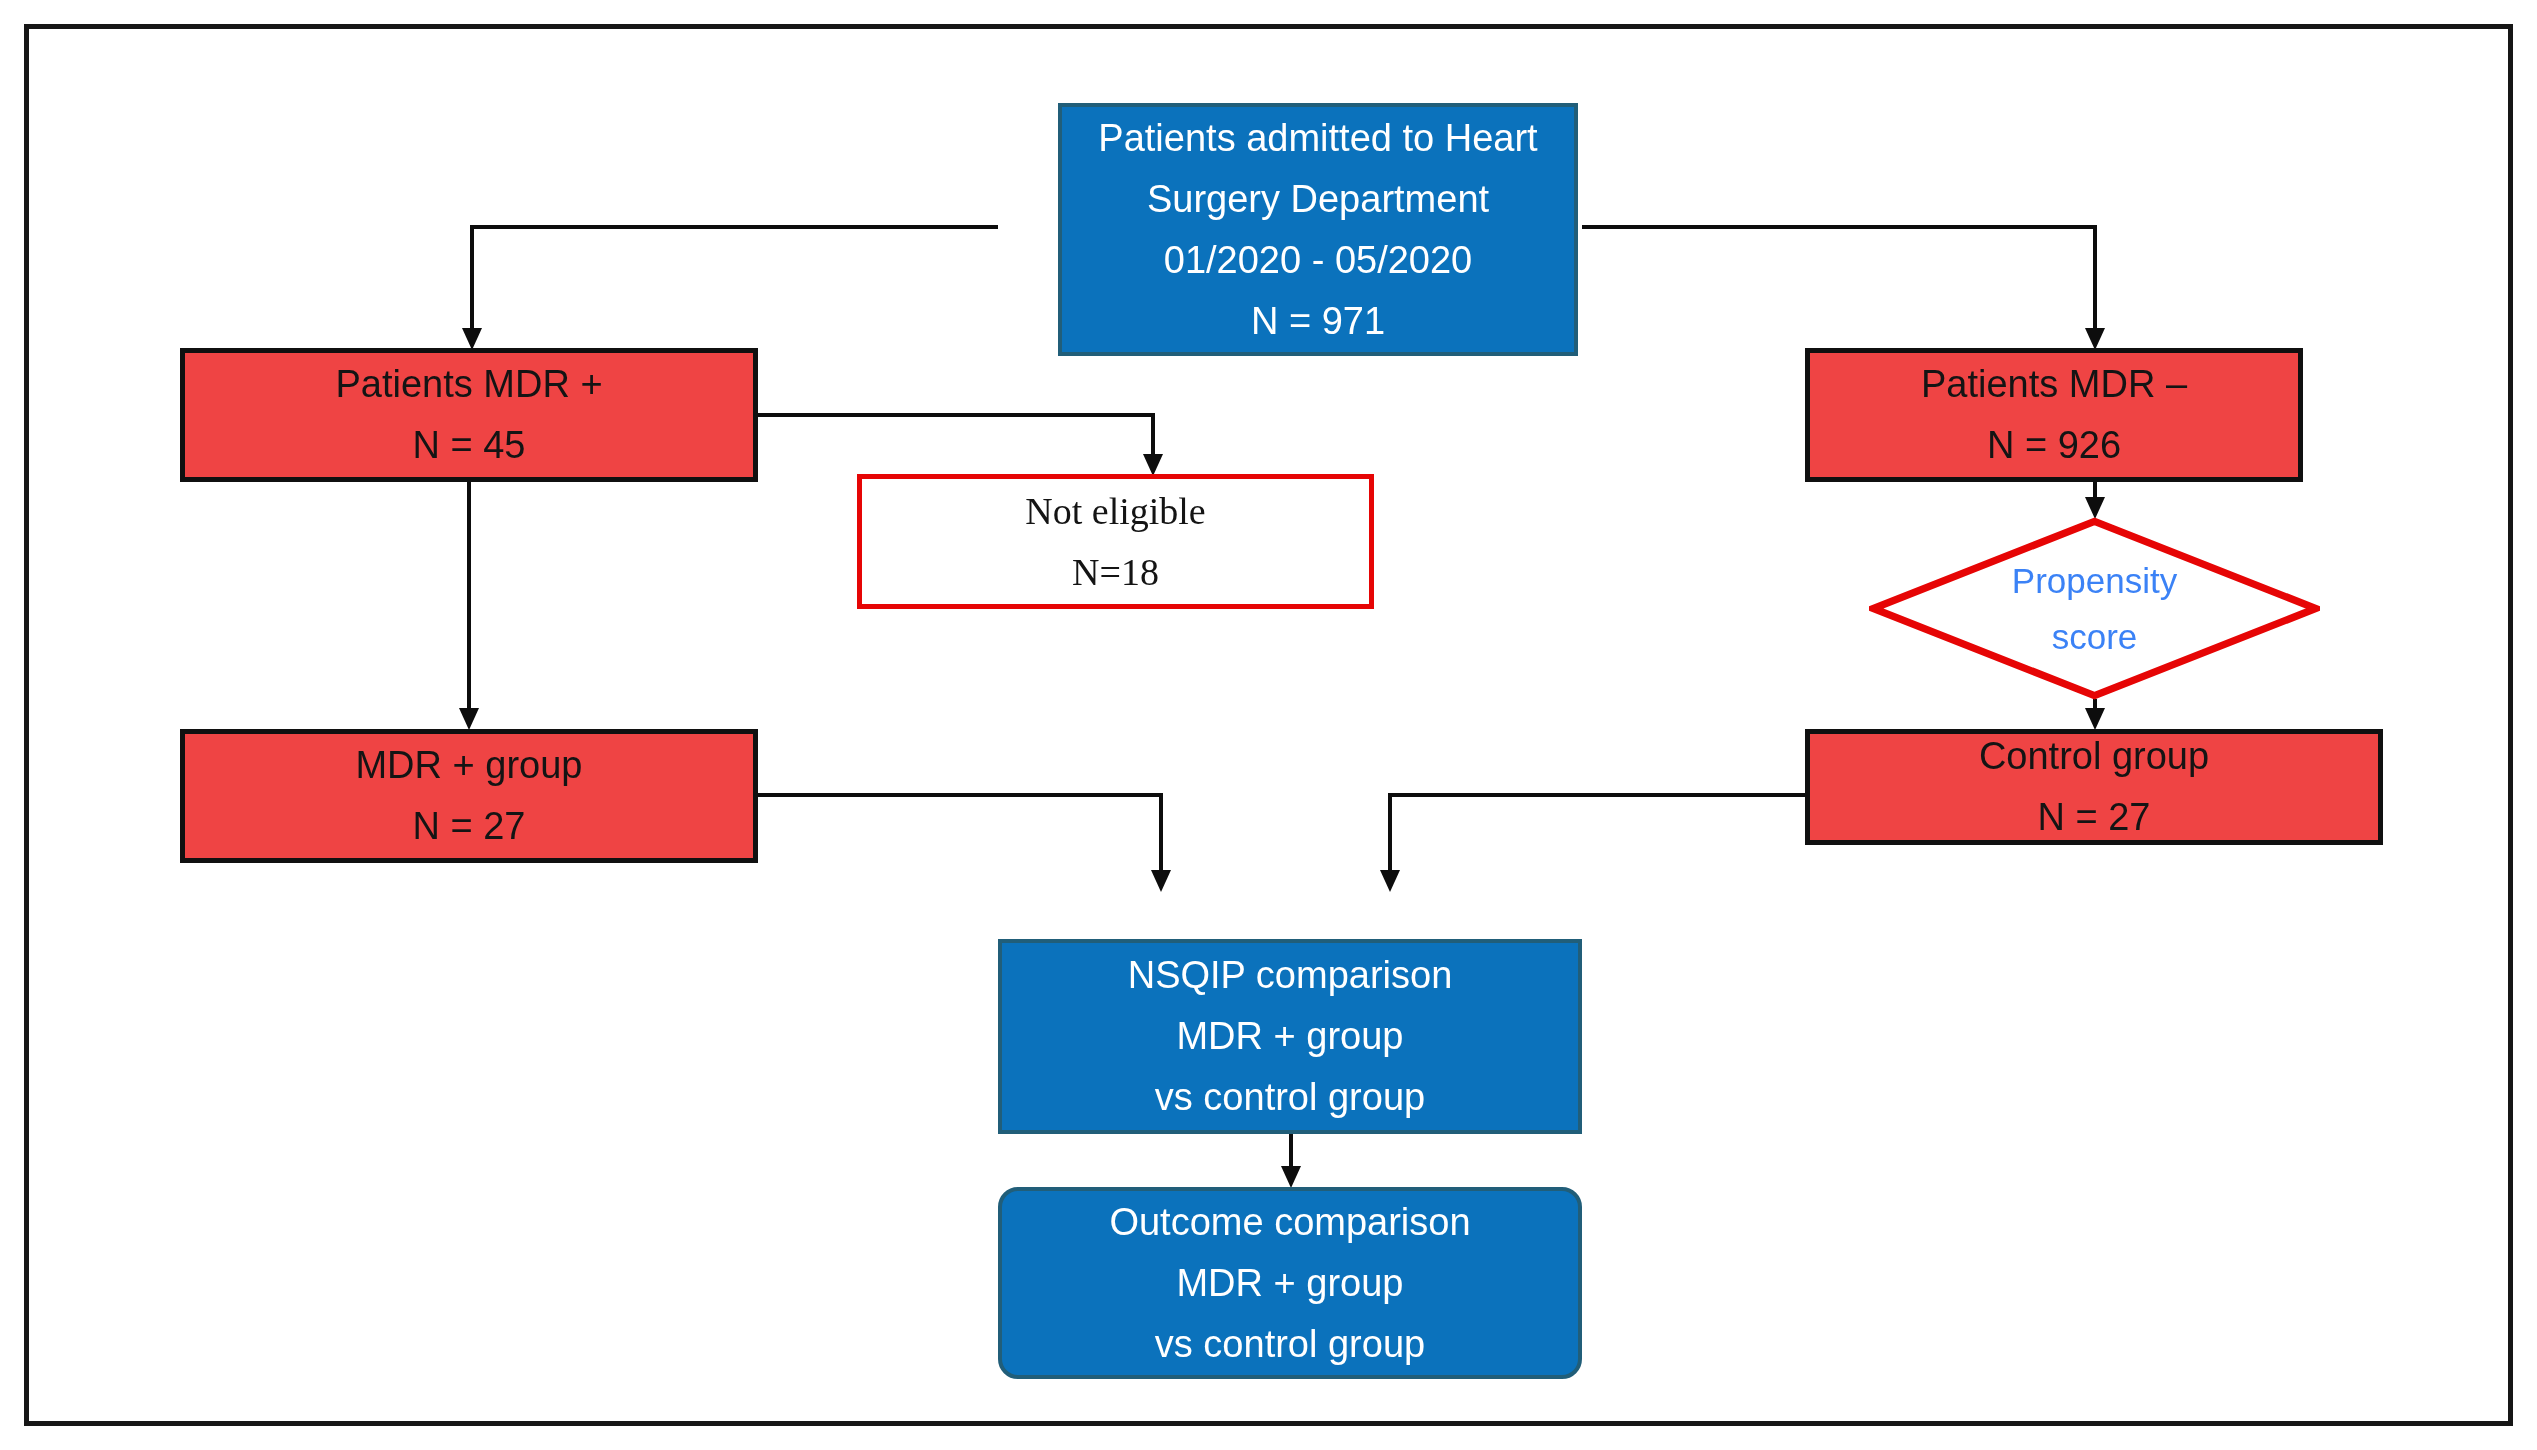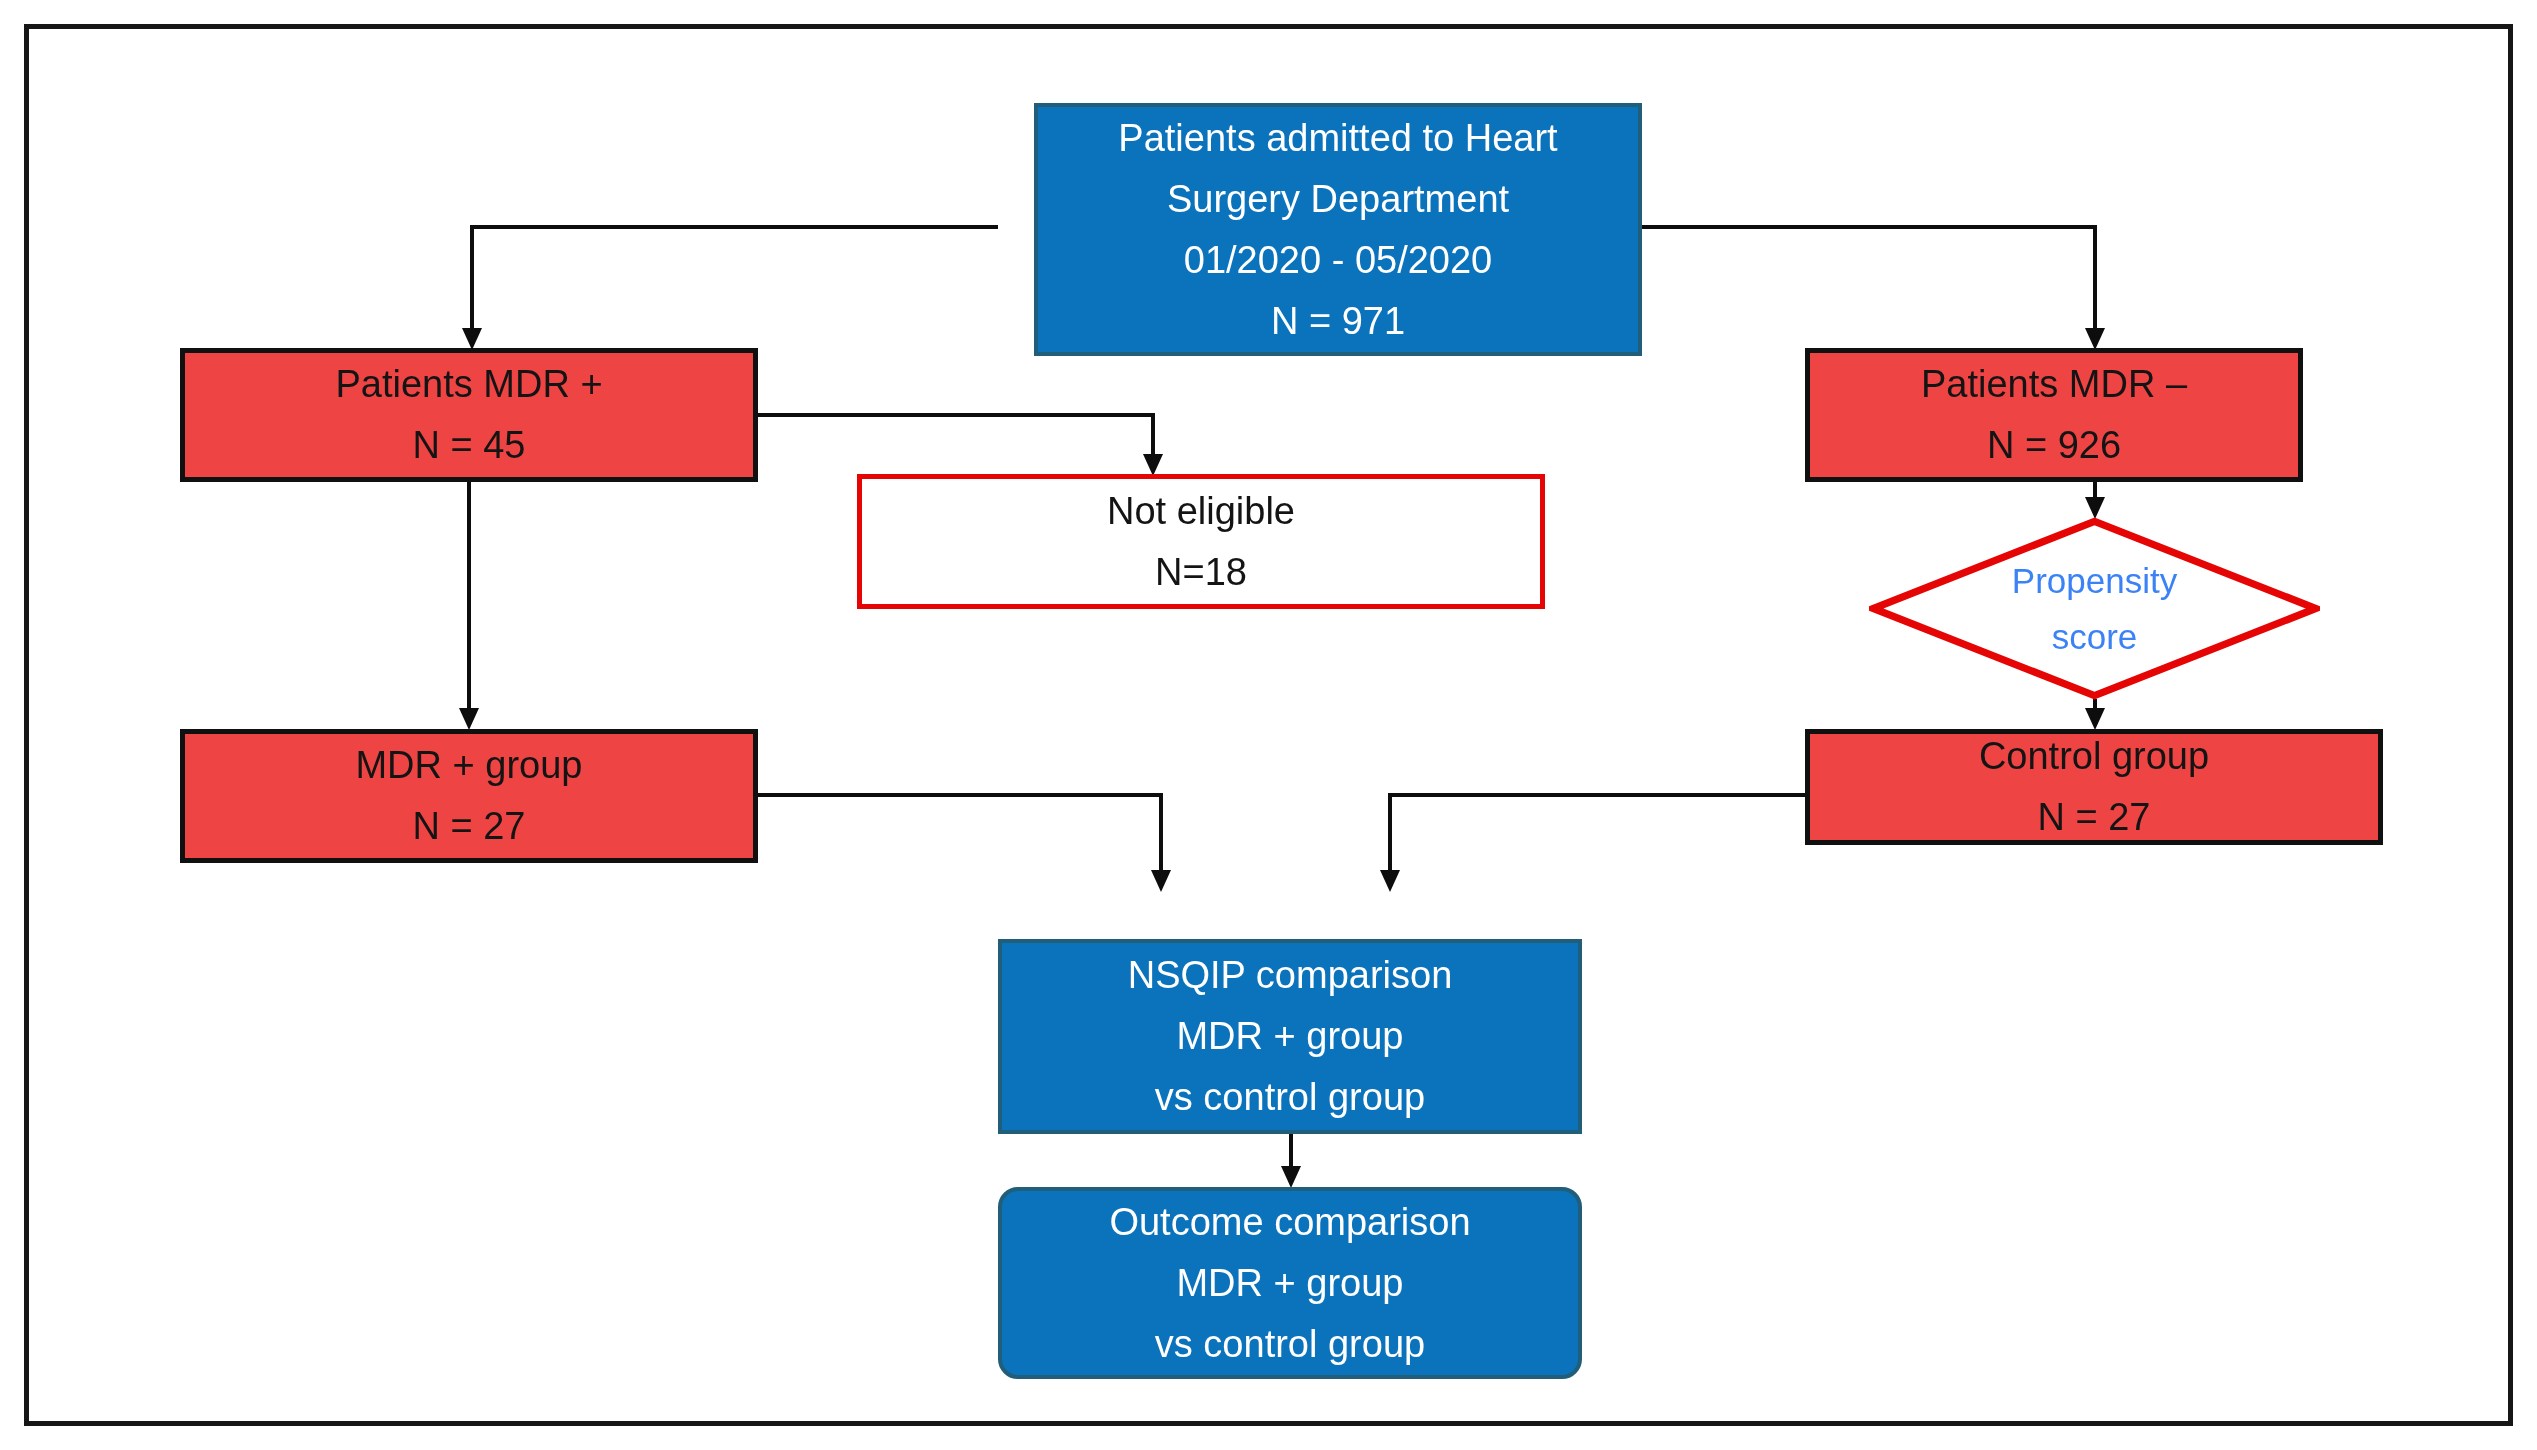--- a/index.html
+++ b/index.html
@@ -45,24 +45,24 @@
   .diamond-wrap svg { position: absolute; left: 0; top: 0; }
   .diamond-text {
     position: absolute; left: 0; top: 0;
     width: 451px; height: 183px;
     display: flex; flex-direction: column;
     align-items: center; justify-content: center;
     text-align: center;
     font-size: 35px; line-height: 56px; color: #3b82f6;
   }
   
-  #n-admitted { left: 1034px; top: 103px;  width: 608px; height: 253px; }
+  #n-admitted { left: 1058px; top: 103px;  width: 520px; height: 253px; }
   #n-mdrpos   { left: 180px;  top: 348px;  width: 578px; height: 134px; }
   #n-mdrneg   { left: 1805px; top: 348px;  width: 498px; height: 134px; }
-  #n-noteli   { left: 857px; top: 474px;  width: 688px; height: 135px; }
+  #n-noteli   { left: 857px; top: 474px;  width: 517px; height: 135px; font-family: Liberation Serif, serif; }
   #n-mdrgrp   { left: 180px;  top: 729px; width: 578px; height: 134px; }
   #n-control  { left: 1805px; top: 729px; width: 578px; height: 116px; }
   #n-nsqip    { left: 998px; top: 891px; width: 584px; height: 195px; margin-top: 48px; }
   #n-outcome  { left: 998px; top: 1187px; width: 584px; height: 192px; border-radius: 20px; }
 </style>
 </head>
 <body>
 
 <div id="canvas">
 

